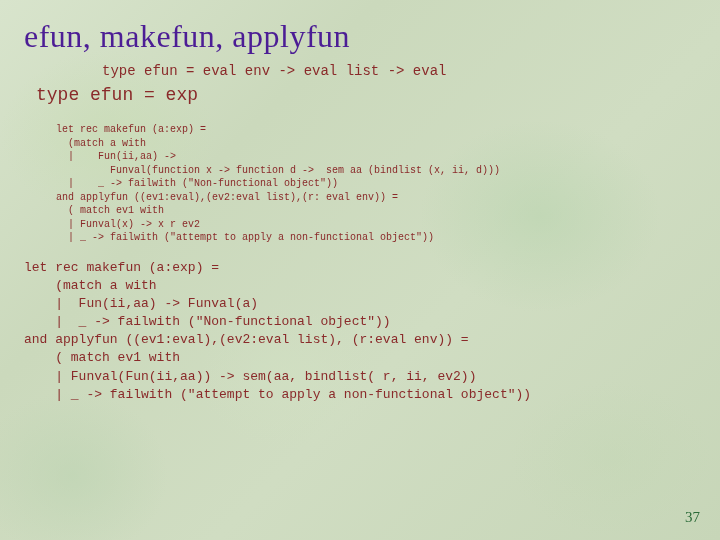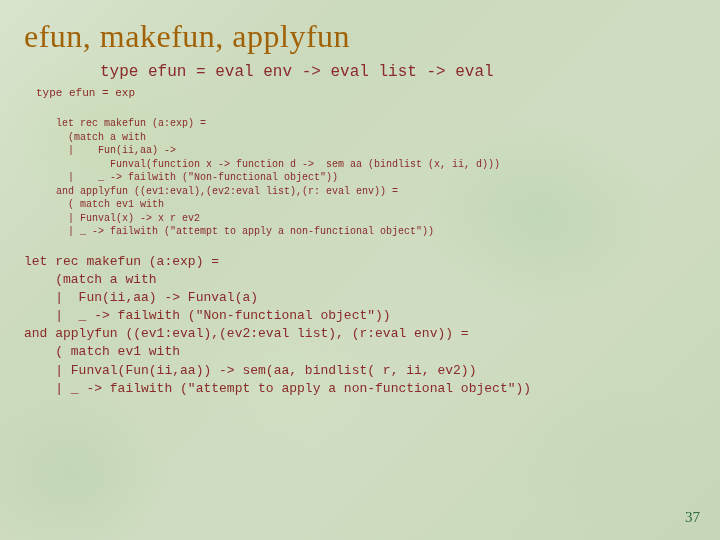--- a/index.html
+++ b/index.html
@@ -14,33 +14,32 @@
       radial-gradient(ellipse 170px 130px at 85% 85%, rgba(195,215,180,0.4) 0%, transparent 60%),
       radial-gradient(ellipse 160px 140px at 10% 88%, rgba(185,210,175,0.5) 0%, transparent 60%),
       linear-gradient(135deg, #d8e4cc 0%, #cbd9bc 30%, #d0ddc2 60%, #c7d6b8 100%);
     font-family: "Courier New", monospace;
     position: relative;
     overflow: hidden;
   }
   .title {
     font-family: Georgia, "Times New Roman", serif;
     font-size: 32px;
-    color: #a16207;
+    color: #4c1d95;
     padding: 18px 0 6px 24px;
     letter-spacing: 0.5px;
   }
   .line1 {
-    font-size: 16px;
+    font-size: 14px;
     color: #8a2a2a;
-    padding-left: 80px;
+    padding-left: 102px;
     padding-top: 2px;
-    margin-left: 20px;
   }
   .line2 {
-    font-size: 11px;
+    font-size: 18px;
     color: #8a2a2a;
     padding-left: 36px;
     padding-top: 6px;
   }
   .block1 {
     font-size: 10px;
     color: #8a2a2a;
     white-space: pre;
     padding-left: 56px;
     padding-top: 18px;

